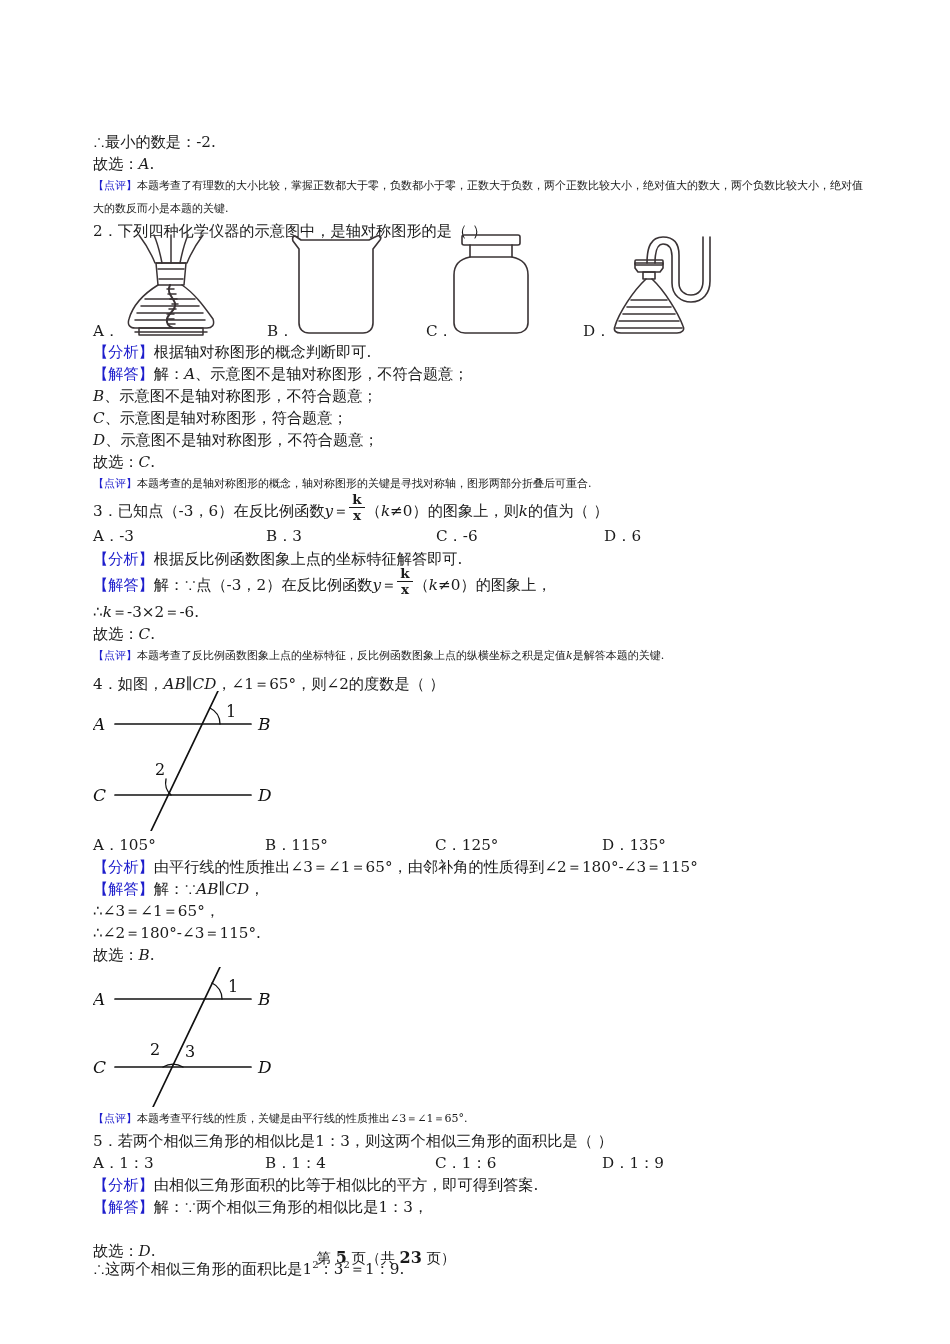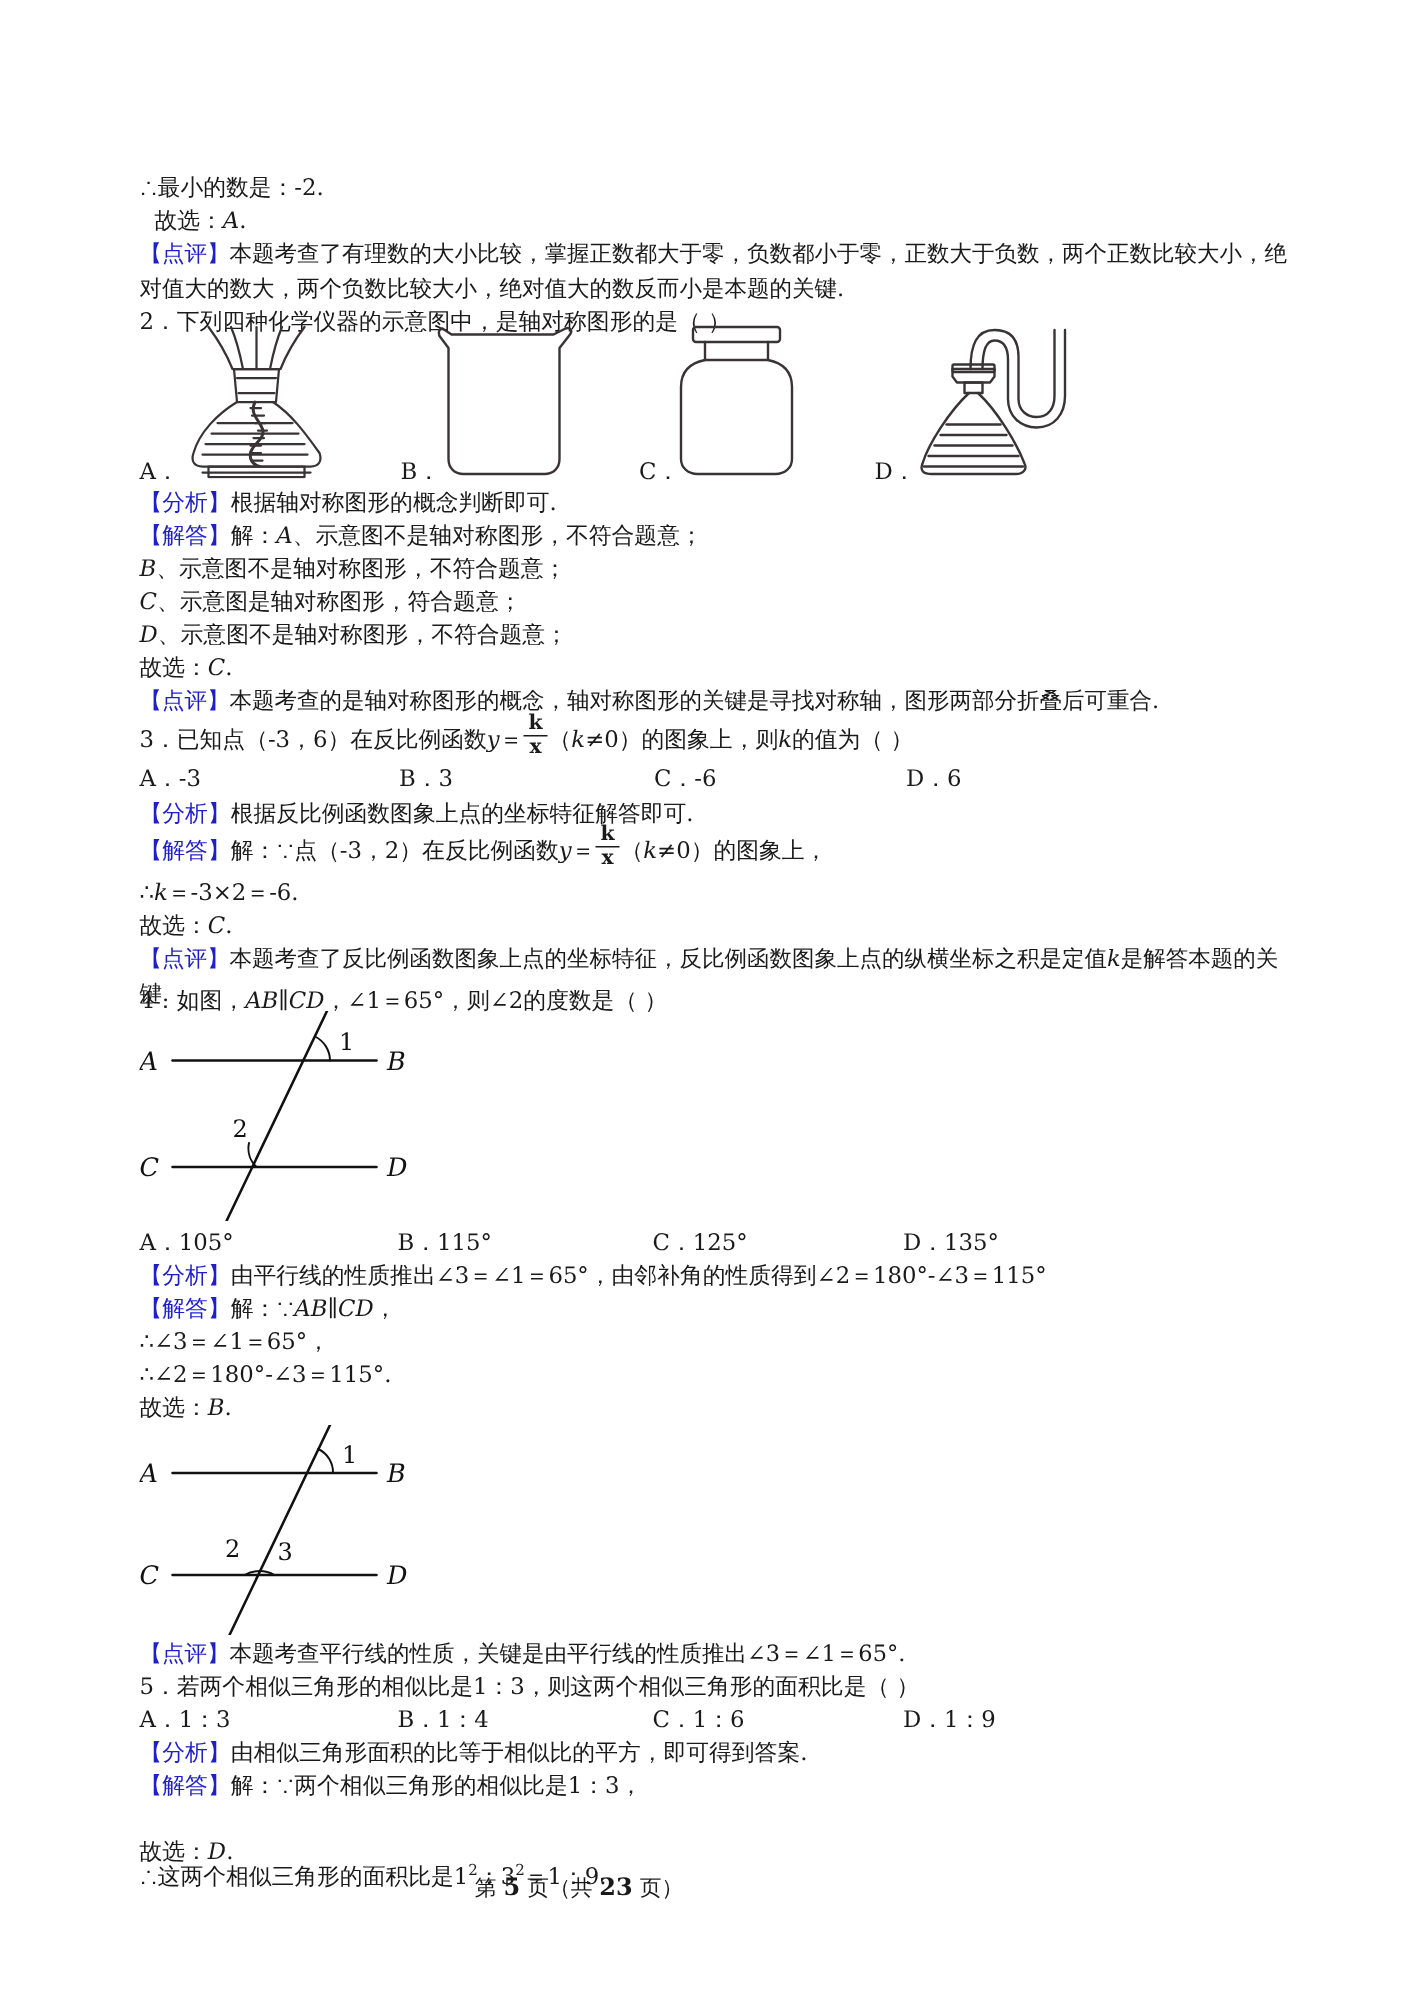--- a/index.html
+++ b/index.html
@@ -6,30 +6,30 @@
   body{
     width:950px;height:1344px;
     background:#ffffff;
     font-family:"DejaVu Serif","Liberation Serif",serif;
     color:#1a1a1a;
     position:relative;
     overflow:hidden;
   }
   .page{
     position:absolute;
-    left:93px; top:0; width:770px; height:1284px;
+    left:93px; top:17px; width:770px; height:1284px;
   }
   .line{
     font-size:15.2px;
     line-height:22.6px;
     white-space:nowrap;
     letter-spacing:0px;
   }
   .wrapline{
-    font-size:15px;
+    font-size:11px;
     line-height:22.6px;
   }
   .tag{ color:#1e1ecc; font-weight:normal; }
   .it{ font-style:italic; font-family:"DejaVu Serif","Liberation Serif",serif;}
   .num{ font-family:"DejaVu Serif","Liberation Serif",serif; }
   .frac{
     display:inline-block;
     vertical-align:-0.45em;
     text-align:center;
     margin:0 1px;
@@ -83,21 +83,21 @@
   .footer b{ font-size:16px; }
 </style>
 </head>
 <body>
 
 <div class="page">
 
   <div class="blk" style="top:114px;">
     <div class="line">∴最小的数是：‐2.</div>
   </div>
-  <div class="blk" style="top:136px;margin-left:10px;">
+  <div class="blk" style="top:136px;">
     <div class="line"><span>故选：</span><span class="it">A</span><span>.</span></div>
   </div>
   <div class="blk" style="top:158px;width:772px;">
     <div class="wrapline"><span class="tag">【点评】</span><span>本题考查了有理数的大小比较，掌握正数都大于零，负数都小于零，正数大于负数，两个正数比较大小，绝对值大的数大，两个负数比较大小，绝对值大的数反而小是本题的关键.</span></div>
   </div>
 
   <div class="blk" style="top:203px;">
     <div class="line"><span class="num">2．</span><span>下列四种化学仪器的示意图中，是轴对称图形的是（       ）</span></div>
   </div>
 

